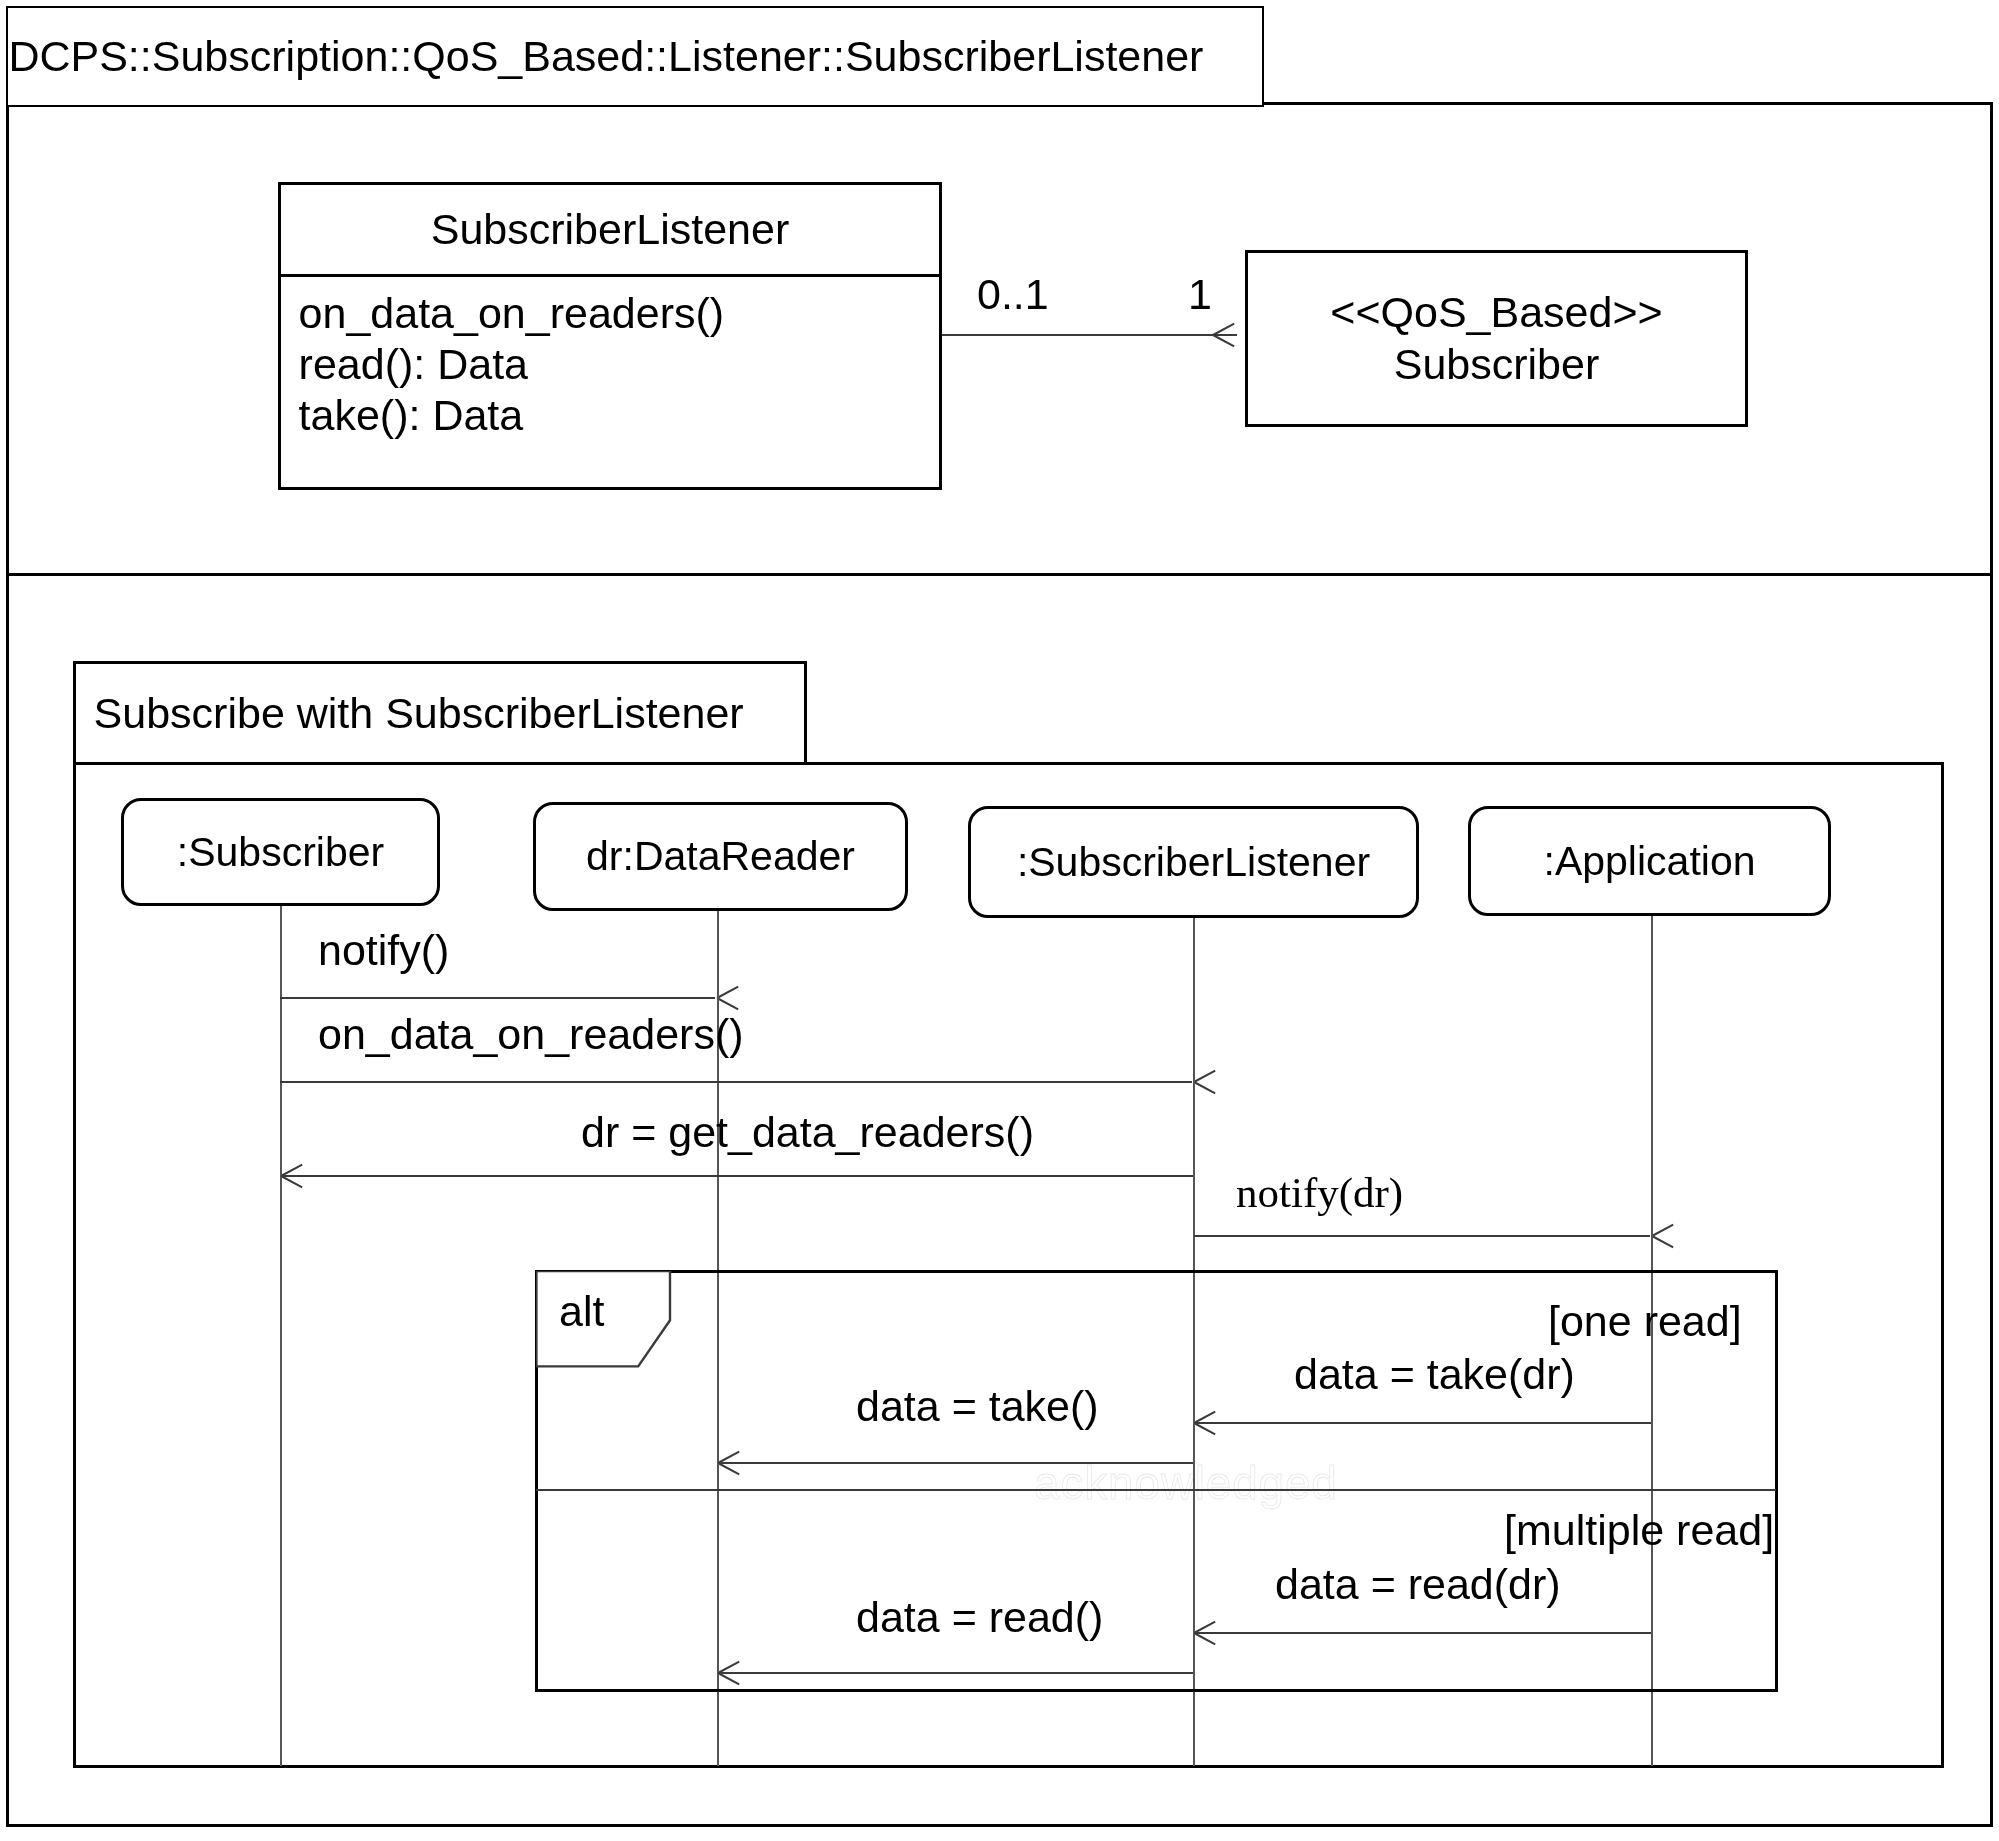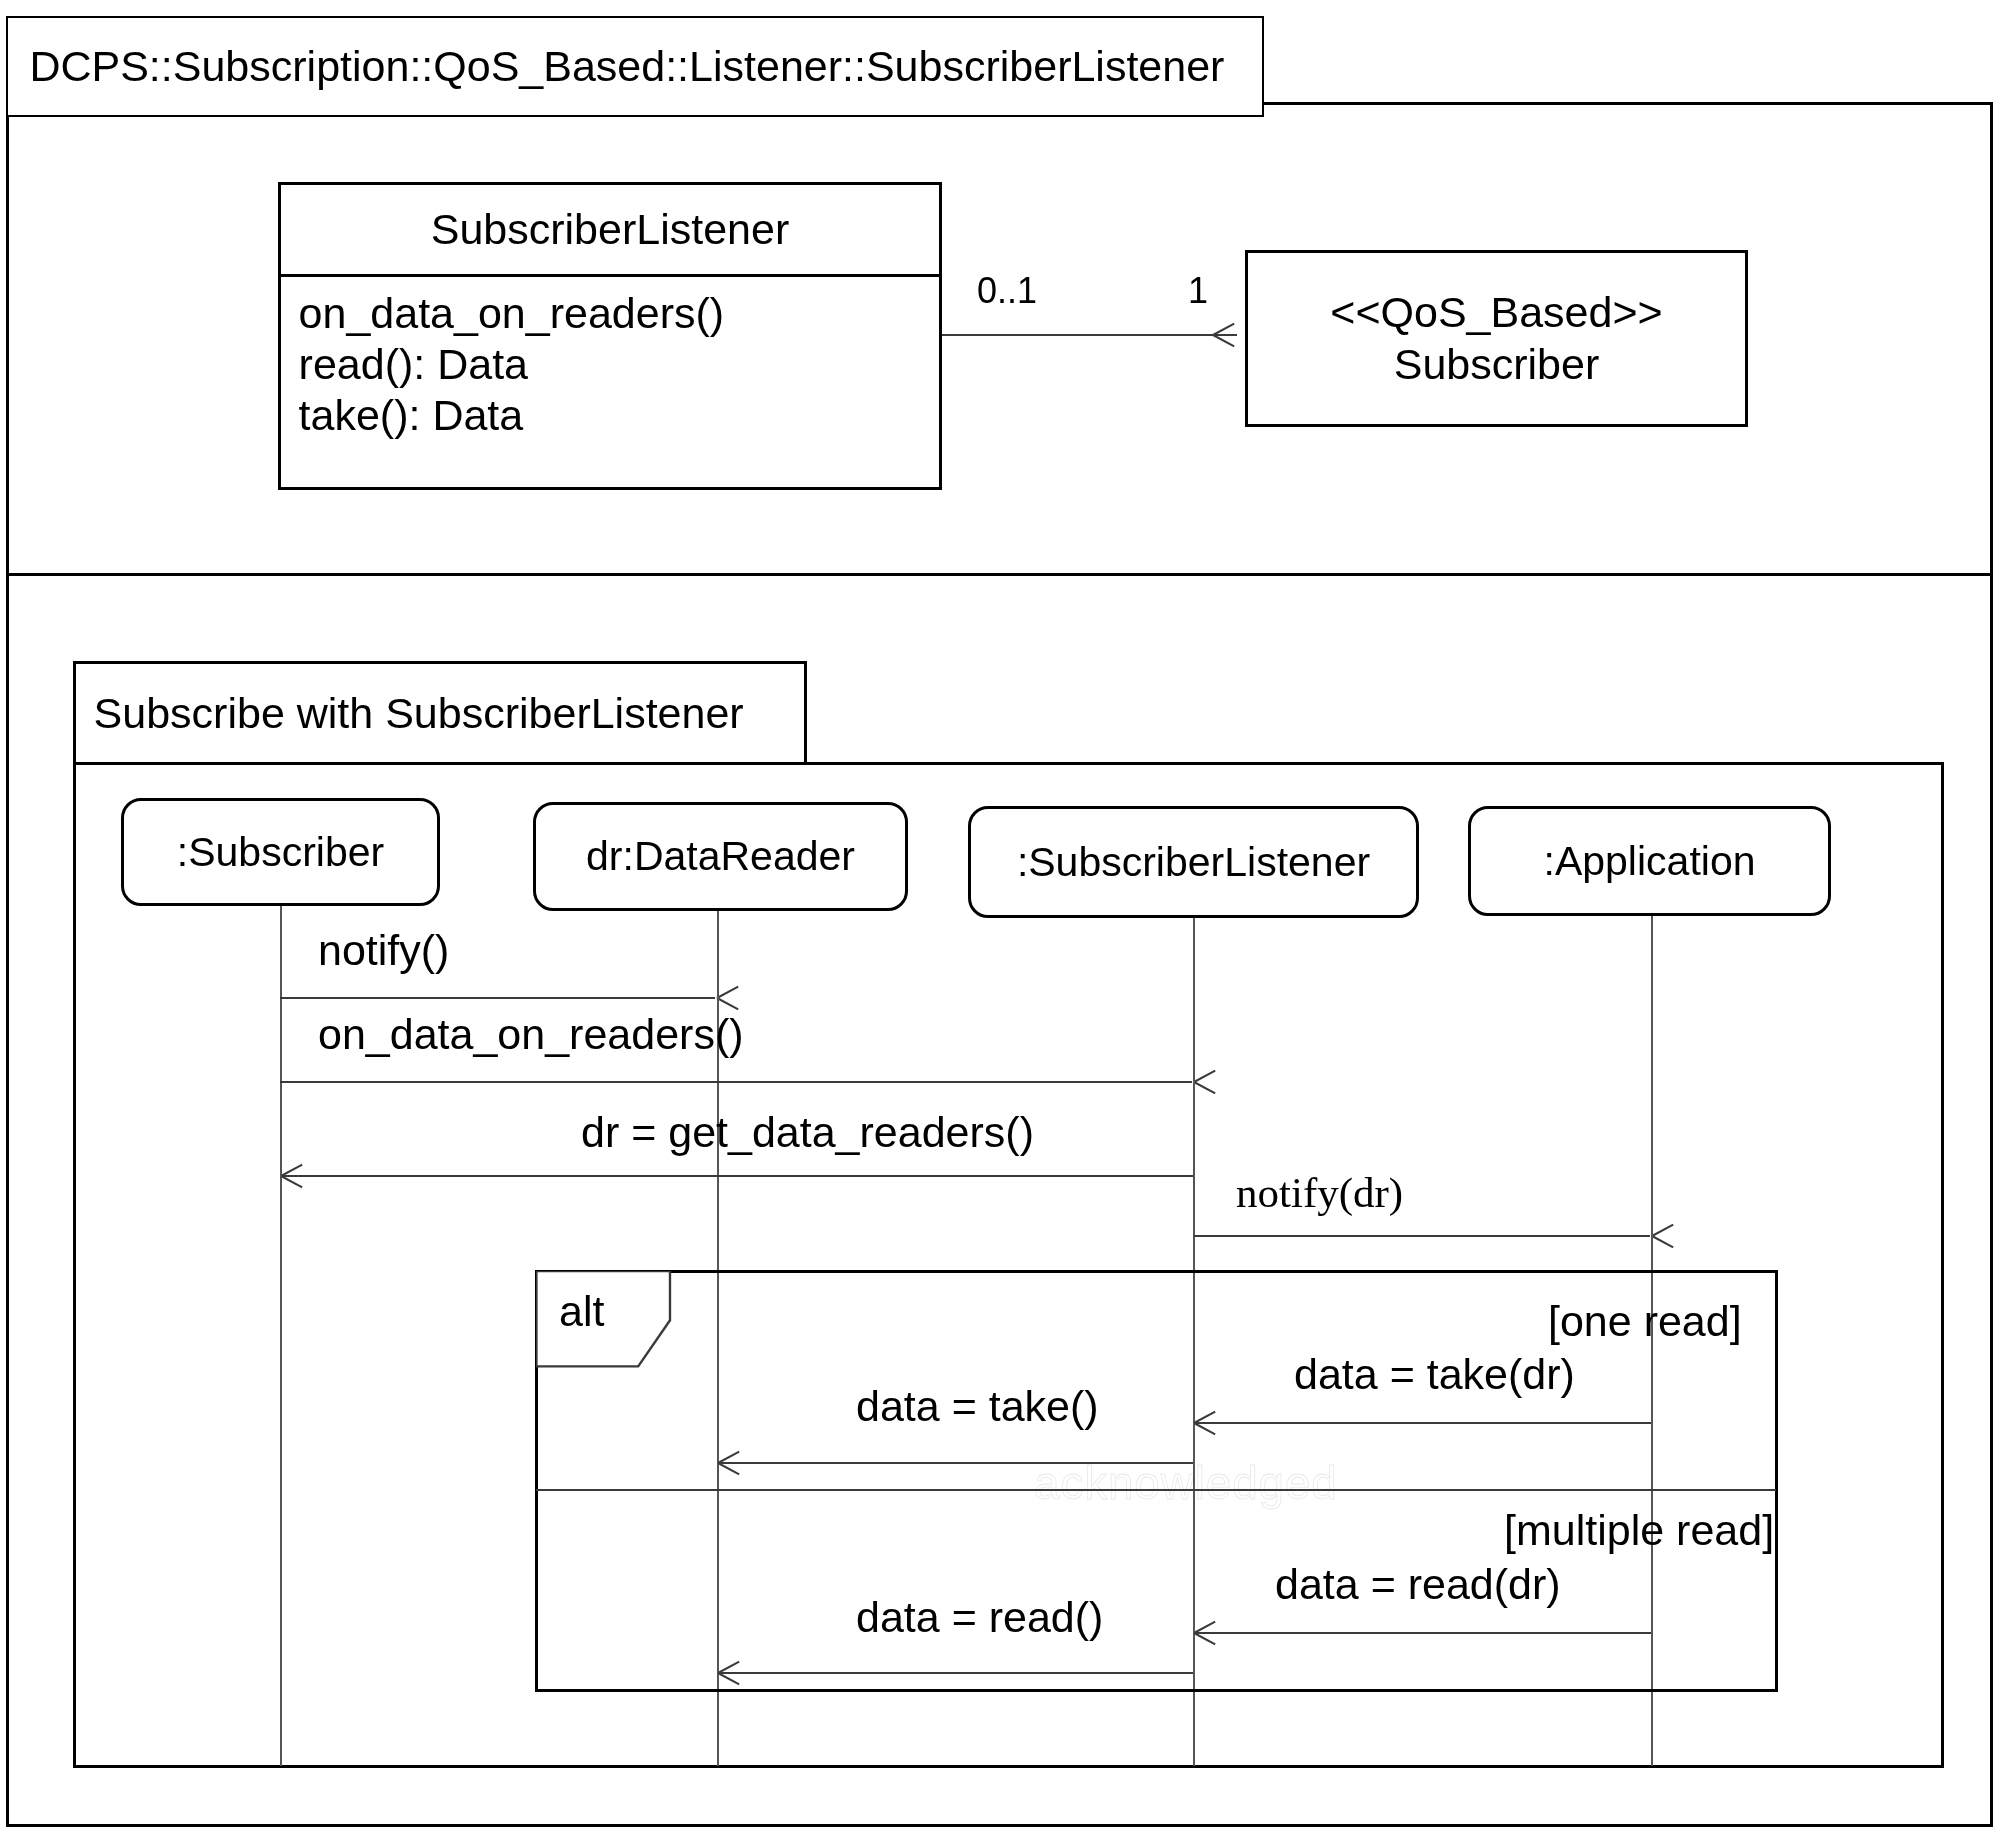--- a/index.html
+++ b/index.html
@@ -23,22 +23,20 @@
     box-sizing: border-box;
     border: 2.4px solid #000000;
     background: #ffffff;
   }
   .outer-frame {
     border-width: 3.2px;
   }
   .title-box {
     display: flex;
     align-items: center;
-    padding-left: 21px;
-    margin-top: 10px;
   }
   .title-text {
     font-size: 43px;
     line-height: 1.1;
     white-space: nowrap;
   }
   .class-box {
     display: flex;
     flex-direction: column;
     border-width: 3.2px;
@@ -65,21 +63,21 @@
     flex-direction: column;
     align-items: center;
     justify-content: center;
     font-size: 43px;
     line-height: 1.2;
     border-width: 3.2px;
   }
 
   .mult {
     position: absolute;
-    font-size: 36px;
+    font-size: 43px;
     white-space: nowrap;
   }
 
   .assoc-line {
     position: absolute;
     height: 0;
     border-top: 2.4px solid #3a3a3a;
   }
   .arrowhead-right {
     position: absolute;

